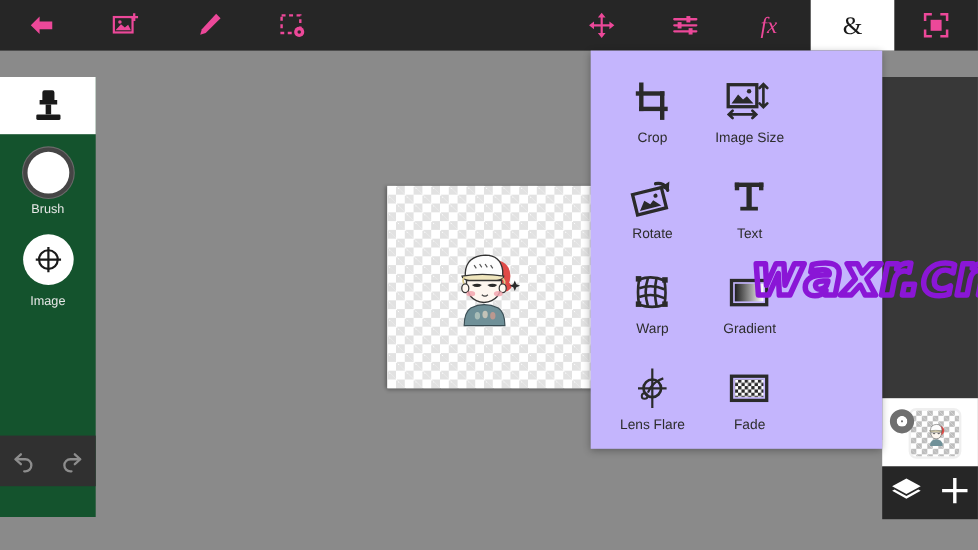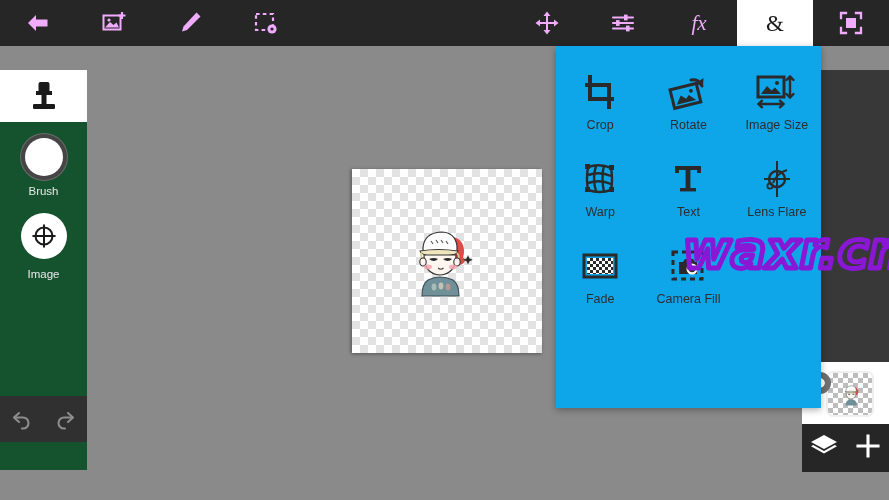--- a/index.html
+++ b/index.html
@@ -11,21 +11,21 @@
   }
   #app { position: relative; width: 889px; height: 500px; background: #8a8a8a; }
 
   
   .toolbar {
     position: absolute; left: 0; top: 0; width: 889px; height: 46px;
     background: #262626; display: flex; align-items: stretch;
   }
   .tb-btn {
     width: 76px; display: flex; align-items: center; justify-content: center;
-    color: #f0abfc; cursor: pointer;
+    color: #ec4899; cursor: pointer;
   }
   .tb-spacer { flex: 1 1 auto; }
   .tb-btn.active { background: #ffffff; color: #1a1a1a; }
   .tb-amp { font-size: 23px; font-weight: 400; line-height: 1; font-family: "Liberation Serif", serif; }
   .tb-fx { font-size: 21px; font-style: italic; font-family: "Liberation Serif", serif; line-height: 1; }
 
   
   .right-dark {
     position: absolute; right: 0; top: 70px; width: 87px; height: 330px;
     background: #383838;
@@ -93,23 +93,22 @@
     box-shadow: inset 0 0 0 4px #ffffff; cursor: pointer;
   }
   .layer-bar {
     position: absolute; right: 0; top: 424px; width: 87px; height: 48px;
     background: #262626; display: flex; align-items: center; justify-content: space-around;
   }
 
   
   .menu {
     position: absolute; left: 537px; top: 46px; width: 265px; height: 362px;
-    background: #0ea5e9; box-shadow: 0 2px 7px rgba(0,0,0,0.32);
-    padding: 12px 0 0 0;
-    margin-left: 19px;
+    background: #c4b5fd; box-shadow: 0 2px 7px rgba(0,0,0,0.32);
+    padding: 12px 0 0 12px;
   }
   .menu-grid { display: flex; flex-wrap: wrap; }
   .menu-item {
     width: 88.33px; height: 87px; display: flex; flex-direction: column;
     align-items: center; justify-content: flex-start; padding-top: 13px; cursor: pointer;
   }
   .menu-item .ico { height: 42px; display: flex; align-items: center; justify-content: center; }
   .menu-item .cap { margin-top: 5px; font-size: 12.5px; color: #2d2d2d; white-space: nowrap; }
 
   
@@ -330,46 +329,61 @@
               <rect x="27" y="11" width="4" height="26"></rect>
               <rect x="5" y="11" width="26" height="4"></rect>
             </g>
           </svg>
         </span>
         <span class="cap">Crop</span>
       </div>
 
       <div class="menu-item">
         <span class="ico">
+          <svg width="44" height="40" viewBox="0 0 44 40">
+            <rect x="3" y="5" width="26" height="20" fill="none" stroke="#2a2a2a" stroke-width="3"></rect>
+            <circle cx="22" cy="11" r="2" fill="#2a2a2a"></circle>
+            <path d="M6 22 L12 14 L16.5 18.5 L20 15.5 L26 22 Z" fill="#2a2a2a"></path>
+            <path d="M35 5 L35 25 M31.5 8 L35 4.5 L38.5 8 M31.5 22 L35 25.5 L38.5 22" stroke="#2a2a2a" stroke-width="2.4" fill="none" stroke-linecap="round"></path>
+            <path d="M4 32 L28 32 M7 28.7 L3.5 32 L7 35.3 M25 28.7 L28.5 32 L25 35.3" stroke="#2a2a2a" stroke-width="2.4" fill="none" stroke-linecap="round"></path>
+          </svg>
+        </span>
+        <span class="cap">Image Size</span>
+      </div>
+
+      <div class="menu-item">
+        <span class="ico">
           <svg width="42" height="40" viewBox="0 0 42 40">
             <g transform="rotate(-14 20 24)">
               <rect x="5" y="14" width="27" height="19" fill="none" stroke="#2a2a2a" stroke-width="3"></rect>
               <circle cx="25" cy="20" r="1.9" fill="#2a2a2a"></circle>
               <path d="M8 30 L14 22 L18.5 26.5 L22 23.5 L28 30 Z" fill="#2a2a2a"></path>
             </g>
             <path d="M24 8 a9 9 0 0 1 11 6" fill="none" stroke="#2a2a2a" stroke-width="3" stroke-linecap="round"></path>
             <path d="M36.5 6 L36 14.5 L28.5 11.5 Z" fill="#2a2a2a"></path>
           </svg>
         </span>
         <span class="cap">Rotate</span>
       </div>
 
-      <div class="menu-item">
-        <span class="ico">
-          <svg width="44" height="40" viewBox="0 0 44 40">
-            <rect x="3" y="5" width="26" height="20" fill="none" stroke="#2a2a2a" stroke-width="3"></rect>
-            <circle cx="22" cy="11" r="2" fill="#2a2a2a"></circle>
-            <path d="M6 22 L12 14 L16.5 18.5 L20 15.5 L26 22 Z" fill="#2a2a2a"></path>
-            <path d="M35 5 L35 25 M31.5 8 L35 4.5 L38.5 8 M31.5 22 L35 25.5 L38.5 22" stroke="#2a2a2a" stroke-width="2.4" fill="none" stroke-linecap="round"></path>
-            <path d="M4 32 L28 32 M7 28.7 L3.5 32 L7 35.3 M25 28.7 L28.5 32 L25 35.3" stroke="#2a2a2a" stroke-width="2.4" fill="none" stroke-linecap="round"></path>
-          </svg>
-        </span>
-        <span class="cap">Image Size</span>
-      </div>
-
+
+      <div class="menu-item">
+        <span class="ico">
+          <svg width="40" height="40" viewBox="0 0 40 40">
+            <g fill="#2a2a2a">
+              <rect x="7" y="7" width="26" height="4"></rect>
+              <rect x="7" y="7" width="4" height="7"></rect>
+              <rect x="29" y="7" width="4" height="7"></rect>
+              <rect x="17.6" y="9" width="4.8" height="22"></rect>
+              <rect x="12" y="29" width="16" height="3.4"></rect>
+            </g>
+          </svg>
+        </span>
+        <span class="cap">Text</span>
+      </div>
 
       <div class="menu-item">
         <span class="ico">
           <svg width="40" height="40" viewBox="0 0 40 40">
             <g stroke="#2a2a2a" stroke-width="2.4" fill="none">
               <path d="M8 8 Q20 4 31 9 Q33 20 31 31 Q20 35 8 31 Q6 20 8 8 Z"></path>
               <path d="M8 16 Q20 12 31 17 M8 24 Q20 20 31 25"></path>
               <path d="M16 7 Q12 19 16 32 M24 6 Q21 19 24 33"></path>
             </g>
             <g fill="#2a2a2a">
@@ -378,33 +392,33 @@
               <rect x="5" y="28" width="5" height="5"></rect>
                 <rect x="29" y="28" width="5" height="5"></rect>
             </g>
           </svg>
         </span>
         <span class="cap">Warp</span>
       </div>
 
       <div class="menu-item">
         <span class="ico">
-          <svg width="40" height="40" viewBox="0 0 40 40">
-            <g fill="#2a2a2a">
-              <rect x="7" y="7" width="26" height="4"></rect>
-              <rect x="7" y="7" width="4" height="7"></rect>
-              <rect x="29" y="7" width="4" height="7"></rect>
-              <rect x="17.6" y="9" width="4.8" height="22"></rect>
-              <rect x="12" y="29" width="16" height="3.4"></rect>
-            </g>
-          </svg>
-        </span>
-        <span class="cap">Text</span>
-      </div>
-
+          <svg width="44" height="40" viewBox="0 0 44 40">
+            <defs>
+              <linearGradient id="gradfill" x1="0" y1="0" x2="1" y2="0">
+                <stop offset="0" stop-color="#1e1e1e"></stop>
+                  <stop offset="1" stop-color="#ffffff"></stop>
+              </linearGradient>
+            </defs>
+            <rect x="6" y="9" width="32" height="22" fill="none" stroke="#2a2a2a" stroke-width="3"></rect>
+            <rect x="9" y="12" width="26" height="16" fill="url(#gradfill)"></rect>
+          </svg>
+        </span>
+        <span class="cap">Gradient</span>
+      </div>
 
       <div class="menu-item">
         <span class="ico">
           <svg width="42" height="40" viewBox="0 0 42 40">
             <circle cx="21" cy="20" r="8" fill="none" stroke="#2a2a2a" stroke-width="2.4"></circle>
             <path d="M21 2 L21 38" stroke="#2a2a2a" stroke-width="2"></path>
             <path d="M8 20 L34 20" stroke="#2a2a2a" stroke-width="2"></path>
             <path d="M17 24 Q21 14 31 11" fill="none" stroke="#2a2a2a" stroke-width="2"></path>
             <circle cx="14" cy="27" r="2.6" fill="none" stroke="#2a2a2a" stroke-width="1.8"></circle>
           </svg>
@@ -422,31 +436,20 @@
                 <rect x="3" y="3" width="3" height="3" fill="#2a2a2a"></rect>
               </pattern>
             </defs>
             <rect x="6" y="9" width="32" height="22" fill="none" stroke="#2a2a2a" stroke-width="3"></rect>
             <rect x="9" y="12" width="26" height="16" fill="url(#checkpat)"></rect>
           </svg>
         </span>
         <span class="cap">Fade</span>
       </div>
 
-      <div class="menu-item">
-        <span class="ico">
-          <svg width="42" height="40" viewBox="0 0 42 40">
-            <rect x="6" y="6" width="29" height="27" fill="none" stroke="#2a2a2a" stroke-width="3" stroke-dasharray="5 4"></rect>
-            <path d="M12 16 h4 l2 -3 h8 l2 3 h2 v12 h-18 Z" fill="#2a2a2a"></path>
-            <circle cx="25" cy="23" r="5.5" fill="#ffffff"></circle>
-            <circle cx="25" cy="23" r="3.2" fill="#2a2a2a"></circle>
-          </svg>
-        </span>
-        <span class="cap">Camera Fill</span>
-      </div>
 
     </div>
   </div>
 
   <svg class="watermark" viewBox="0 0 240 62">
     <text x="0" y="46">waxr.cn</text>
   </svg>
 
 </div>
 

